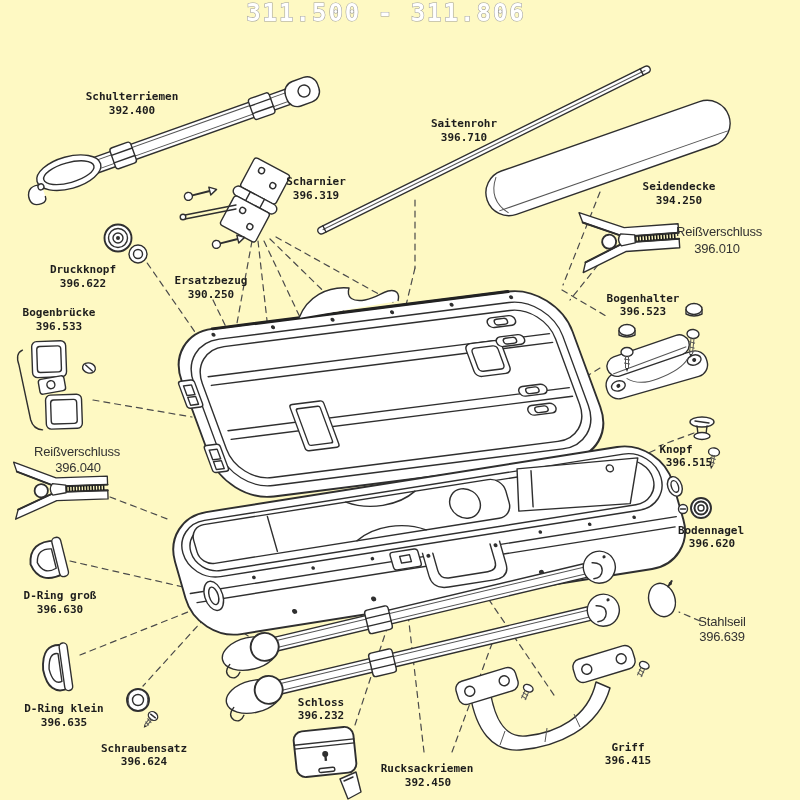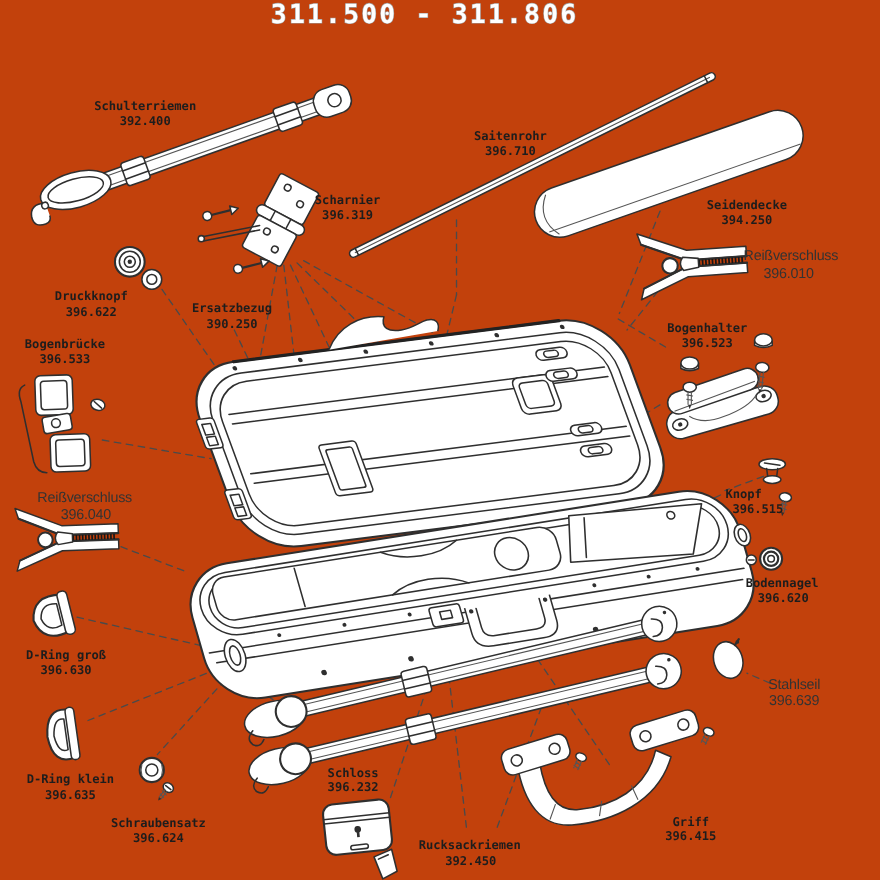--- a/index.html
+++ b/index.html
@@ -1,16 +1,16 @@
 <!DOCTYPE html>
 <html><head>
 <meta charset="utf-8">
 <style>
   html,body{margin:0;padding:0;background:#fff;}
-  .stage{position:relative;width:800px;height:800px;background:#c2410c;overflow:hidden;}
+  .stage{position:relative;width:800px;height:800px;background:#fef9c3;overflow:hidden;}
   svg{position:absolute;left:0;top:0;}
   text{user-select:none;}
   .title-txt{font-family:"DejaVu Sans Mono",monospace;font-weight:bold;font-size:24px;
              fill:#fff;stroke:#9e9e9e;stroke-width:1.1px;letter-spacing:2px;paint-order:stroke;}
   .lb{font-family:"DejaVu Sans Mono",monospace;font-weight:bold;font-size:11px;fill:#1d1d1d;}
   .lbs{font-family:"Liberation Sans",sans-serif;font-weight:400;font-size:13px;fill:#333;letter-spacing:-0.2px;}
   .s{stroke:#2f2f2f;stroke-width:1.4;fill:none;stroke-linecap:round;stroke-linejoin:round;}
   .s2{stroke:#2f2f2f;stroke-width:2;fill:none;stroke-linecap:round;stroke-linejoin:round;}
   .sf{stroke:#2f2f2f;stroke-width:1.4;fill:#fff;stroke-linejoin:round;}
   .sf2{stroke:#2f2f2f;stroke-width:1.9;fill:#fff;stroke-linejoin:round;}

